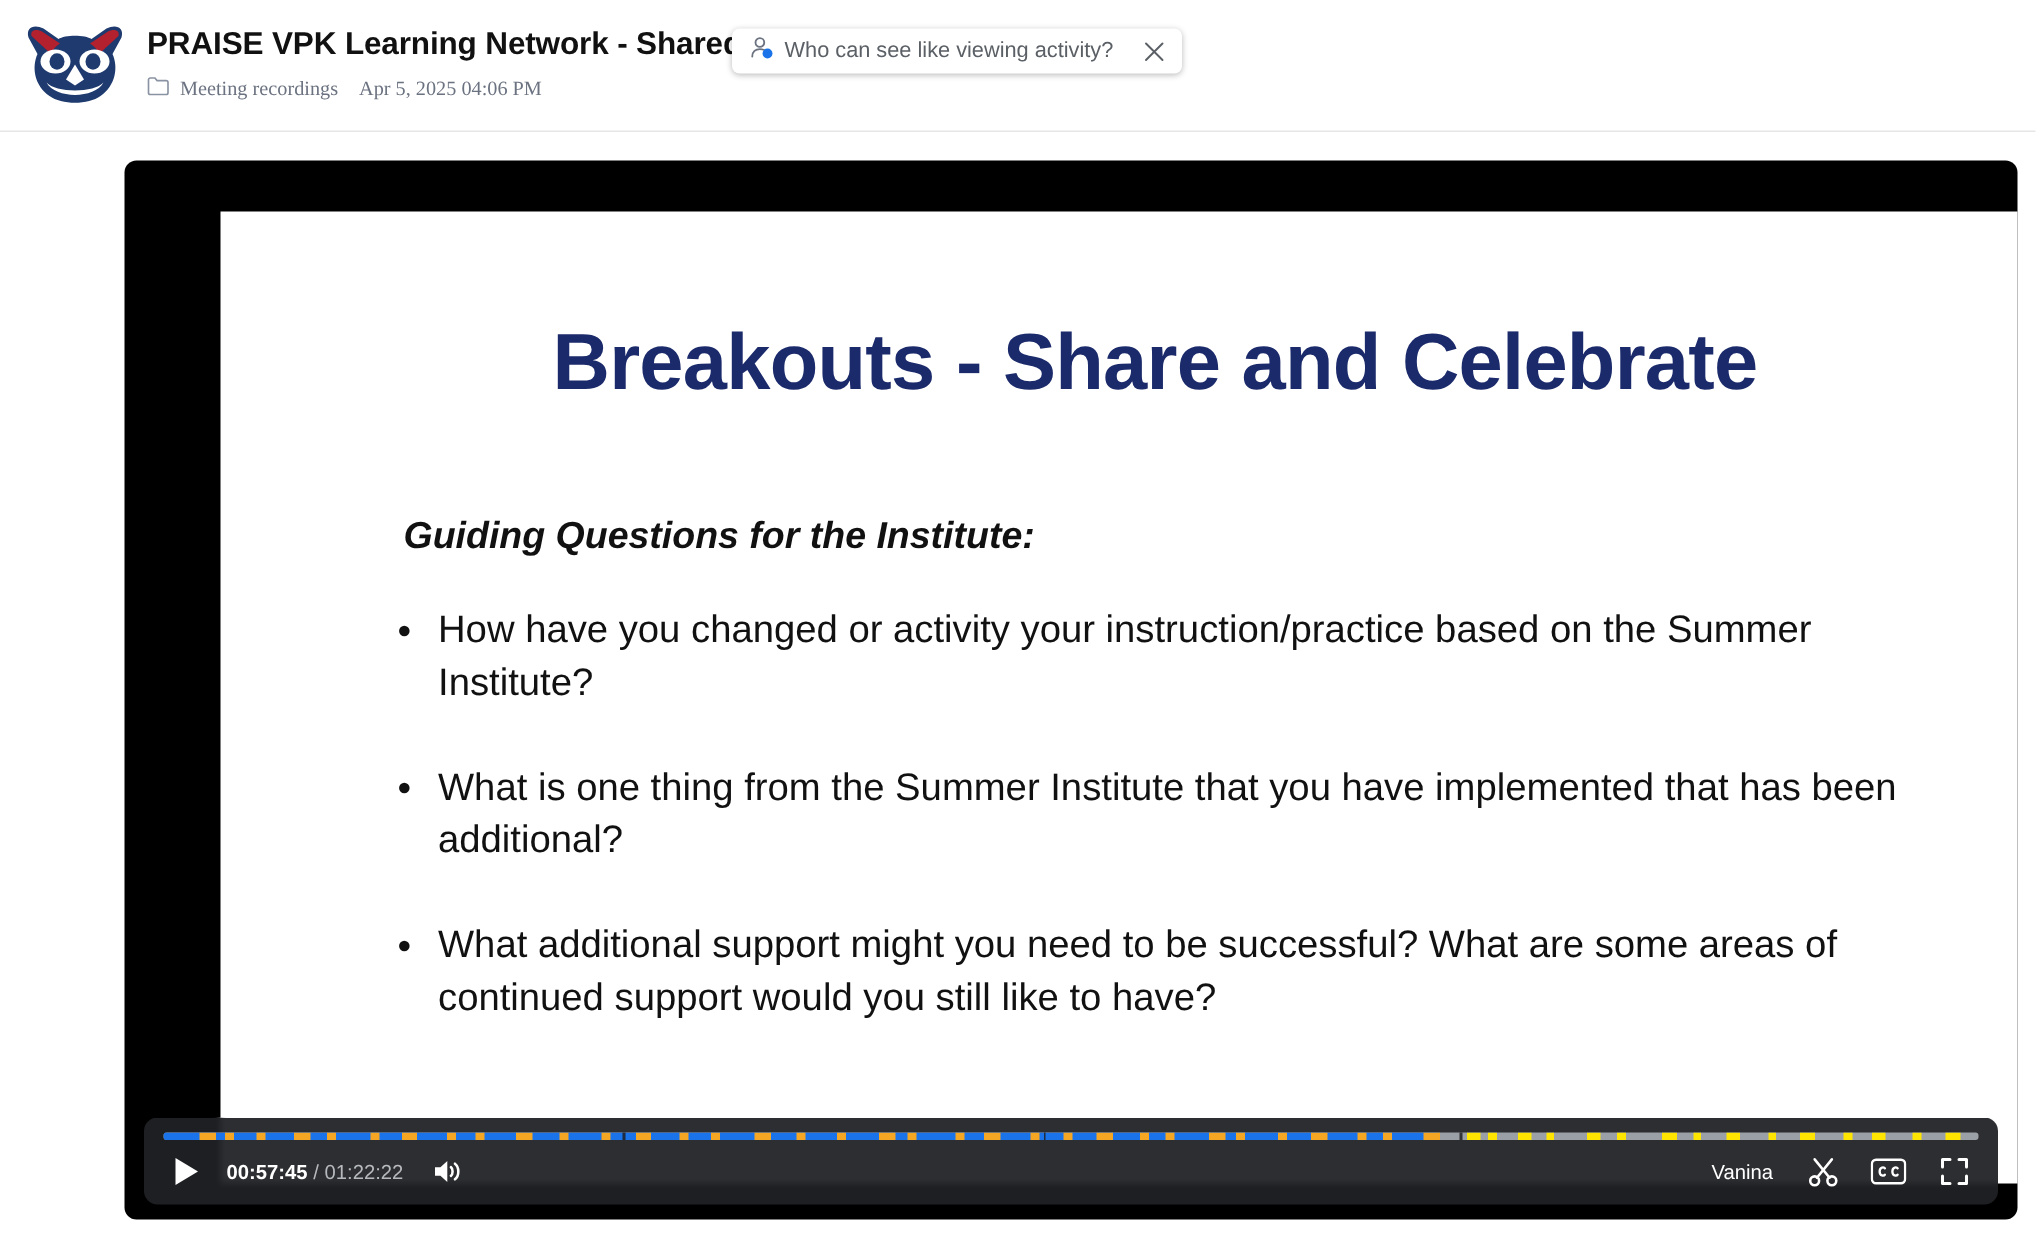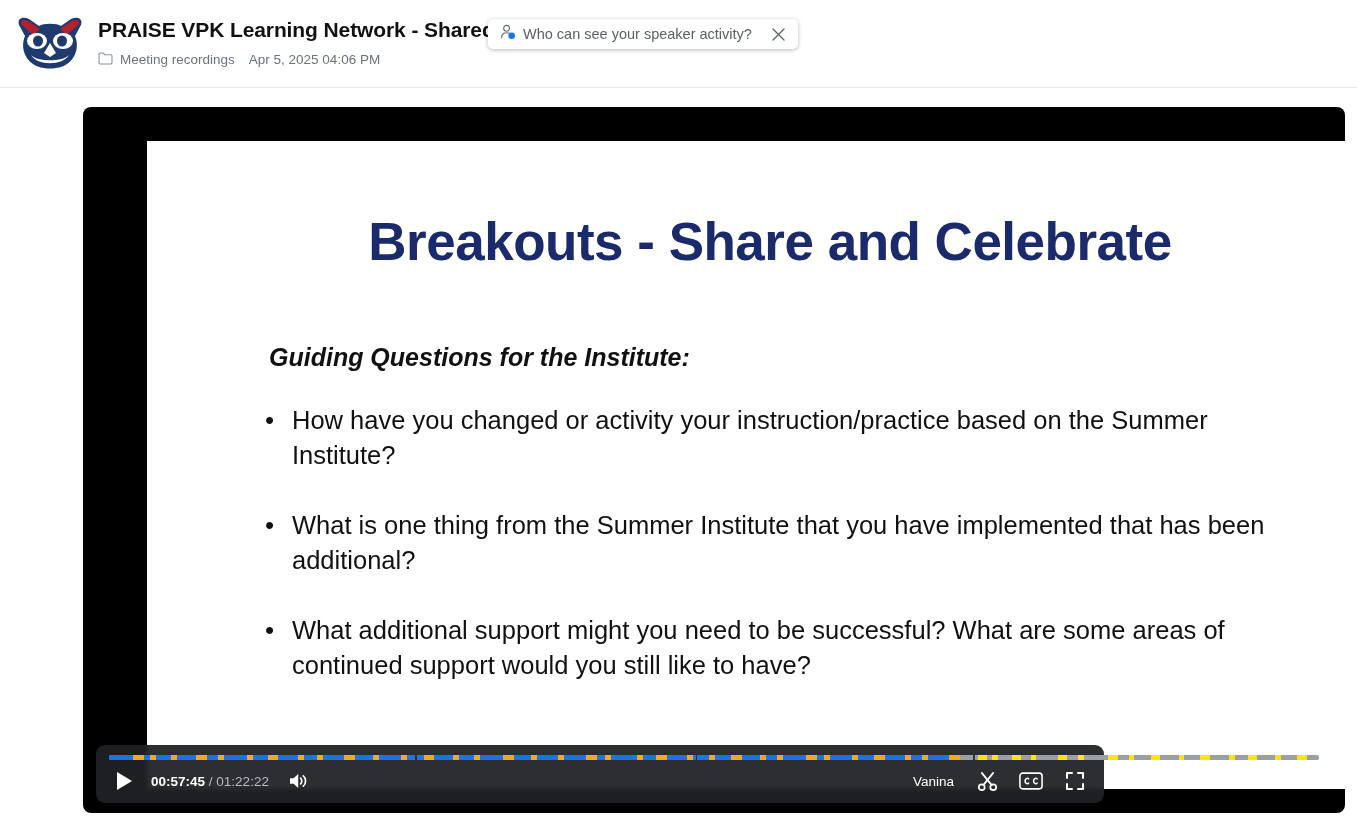--- a/index.html
+++ b/index.html
@@ -24,22 +24,22 @@
     display: flex; align-items: center; justify-content: center;
     flex: 0 0 auto;
   }
   .header-texts { margin-left: 10px; }
   .rec-title {
     font-size: 21px; font-weight: bold; color: #111111;
     letter-spacing: -0.1px; line-height: 24px;
     white-space: nowrap;
   }
   .rec-sub {
-    display: flex; align-items: center;
-    margin-top: 9px; gap: 7px;
+    display: flex; 
+    margin-top: 9px; gap: 7px; font-family: Liberation Serif, serif;
   }
   .folder-icon { display: block; }
   .rec-folder, .rec-date {
     font-size: 13.5px; color: #6b7280; line-height: 16px;
   }
   .rec-date { margin-left: 7px; }
 
   
   .video-stage {
     position: absolute;
@@ -179,21 +179,21 @@
   .toast-close {
     margin-left: 18px; width: 18px; height: 18px;
     display: flex; align-items: center; justify-content: center;
     cursor: pointer;
   }
 
   
   .controls {
     position: absolute;
     left: 13px; bottom: 10px;
-    width: 1008px; height: 58px;
+    width: 1236px; height: 58px;
     background: rgba(32,33,36,.94);
     border-radius: 9px;
     backdrop-filter: blur(2px);
   }
   .progress-track {
     position: absolute;
     left: 13px; top: 10px;
     width: 1210px; height: 5px;
     background: #9aa0a6;
     border-radius: 2px;
@@ -411,19 +411,19 @@
 </div>
 
 <div class="toast">
   <span>
     <svg width="16" height="16" viewBox="0 0 17 17" aria-hidden="true">
       <circle cx="7" cy="4.6" r="3.1" fill="none" stroke="#6b7280" stroke-width="1.3"></circle>
       <path d="M1.6 14.6 C1.6 10.9 4.0 9.3 7 9.3 C8.4 9.3 9.6 9.6 10.6 10.2" fill="none" stroke="#6b7280" stroke-width="1.3" stroke-linecap="round"></path>
       <circle cx="12.4" cy="12.4" r="3.5" fill="#1a73e8"></circle>
     </svg>
   </span>
-  <span class="toast-label">Who can see your speaker activity?</span>
+  <span class="toast-label">Who can see like viewing activity?</span>
   <span class="toast-close">
     <svg width="13" height="13" viewBox="0 0 13 13" aria-hidden="true">
       <path d="M1 1 L12 12 M12 1 L1 12" stroke="#5b6066" stroke-width="1.3" stroke-linecap="round"></path>
     </svg>
   </span>
 </div>
 
 </body></html>

